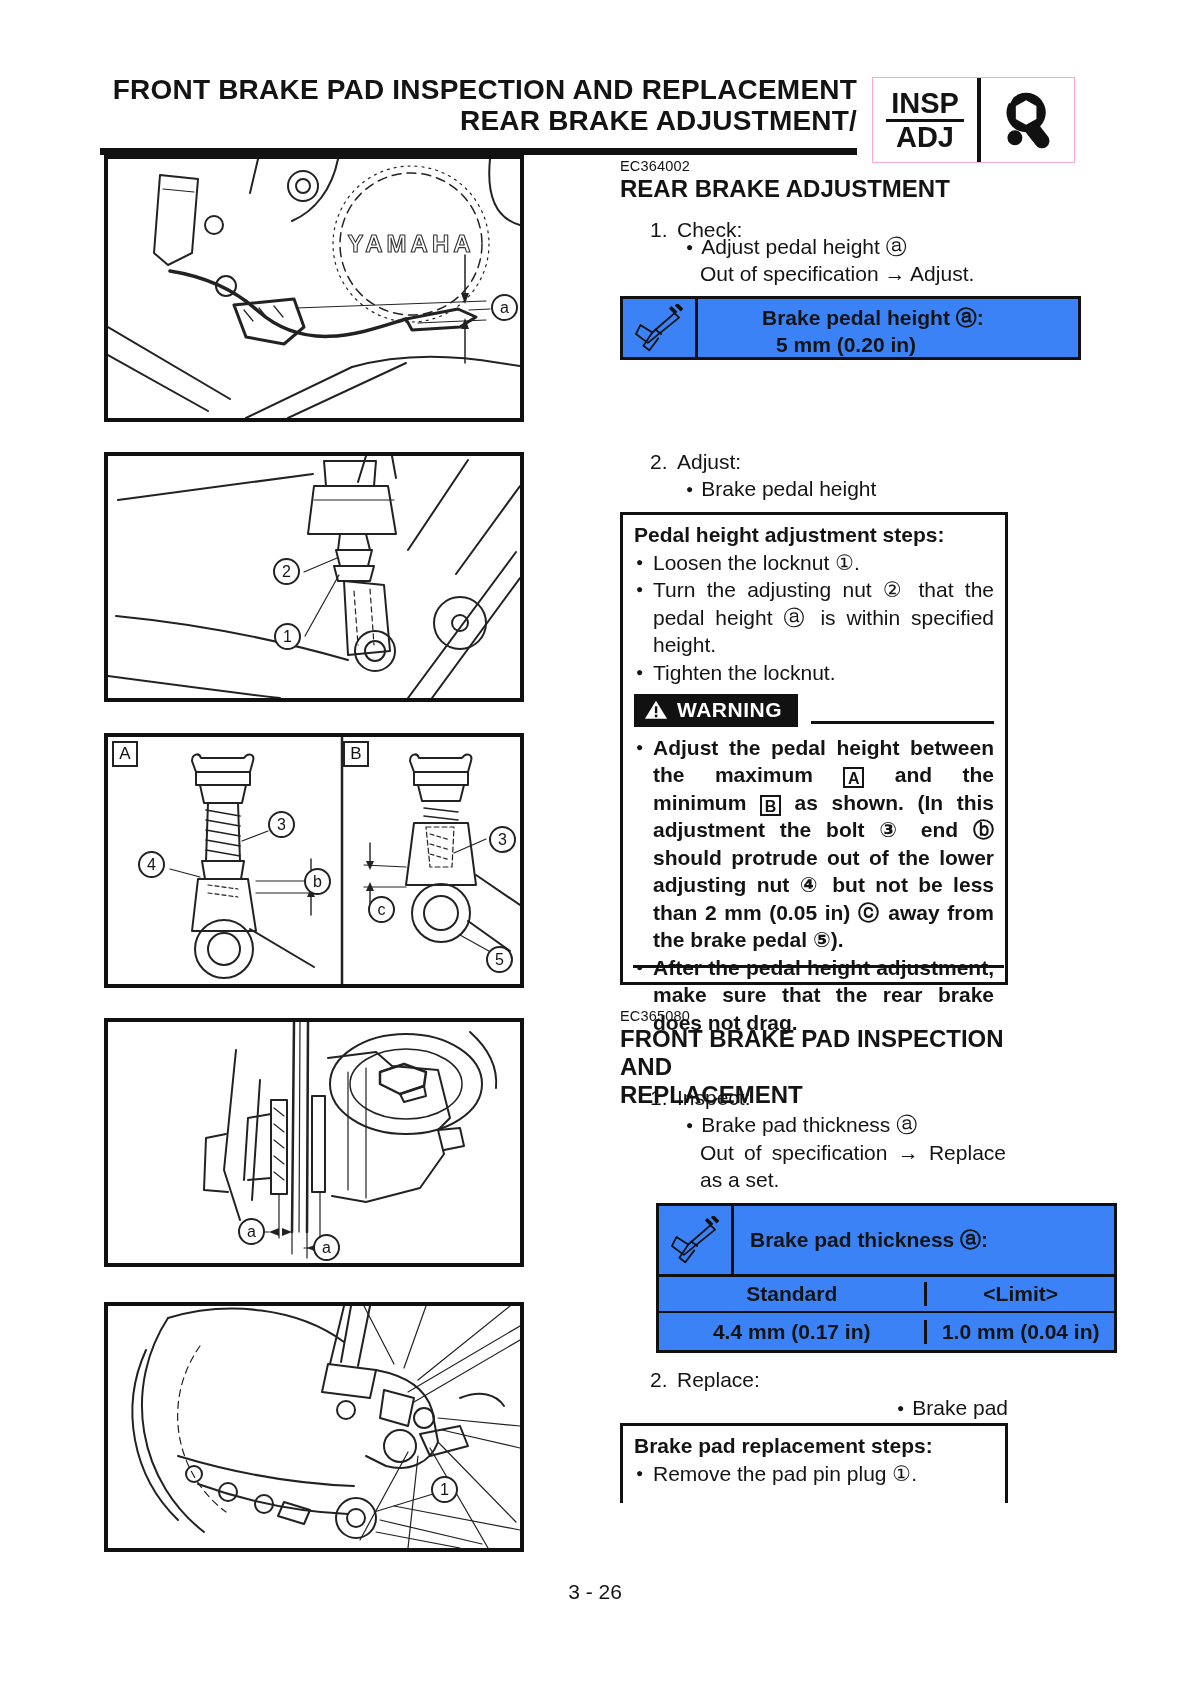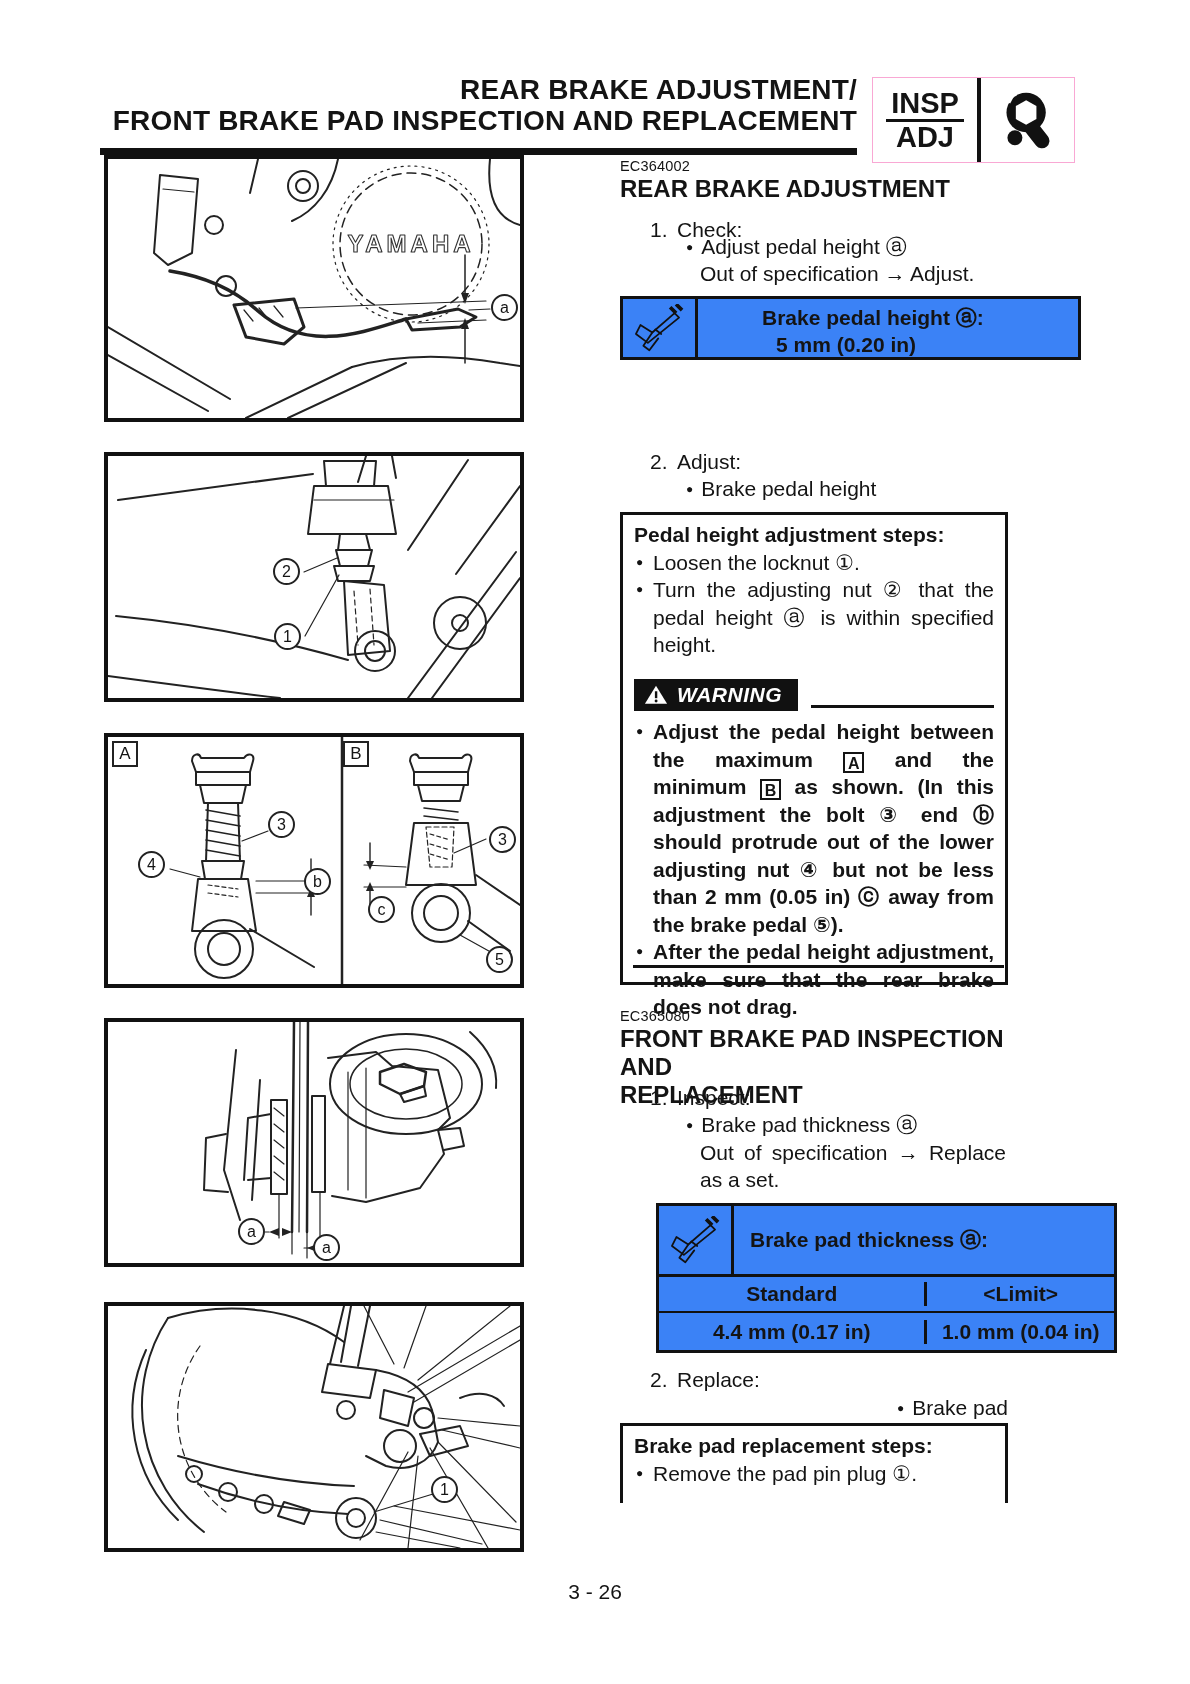--- a/index.html
+++ b/index.html
@@ -35,21 +35,21 @@
   .specbox{position:absolute;left:620px;width:461px;border:3px solid #111;box-sizing:border-box;
            display:flex;background:#3b82f6;gap:48px;}
   .spec-icon{width:72px;border-right:3px solid #111;display:flex;align-items:center;justify-content:center;flex:none;}
   .spec-text{padding:5px 0 0 16px;font-weight:bold;font-size:21px;line-height:27px;}
   .procbox{position:absolute;left:620px;width:388px;border:3px solid #111;box-sizing:border-box;
            padding:6px 11px 0 11px;font-size:21px;line-height:27.5px;background:#fff;}
   .ptitle{font-weight:bold;}
   .pstep{position:relative;padding-left:19px;text-align:justify;}
   .pstep::before{content:"●";position:absolute;left:2px;top:7px;font-size:12px;line-height:12px;}
   .bold{font-weight:bold;}
-  .wrow{display:flex;align-items:flex-end;margin-top:20px;margin-bottom:7px;font-style:italic;}
+  .wrow{display:flex;align-items:flex-end;margin-top:8px;margin-bottom:7px;}
   .wlabel{background:#111;color:#fff;font-weight:bold;font-size:21px;letter-spacing:.5px;
           display:flex;align-items:center;gap:9px;padding:2px 16px 3px 10px;}
   .wline{flex:1;height:3px;background:#111;margin:0 0 3px 13px;}
   .closeline{position:absolute;left:10px;right:1px;bottom:14px;height:3px;background:#111;}
   .boxed{display:inline-block;border:2px solid #141414;width:21px;height:21px;line-height:19px;
          text-align:center;font-size:16px;vertical-align:-2px;font-weight:bold;box-sizing:border-box;}
   
   .sb2-row1{height:68px;display:flex;}
   .sb2-label{display:flex;align-items:center;padding-left:16px;font-weight:bold;font-size:21px;}
   .trow{display:flex;align-items:center;font-weight:bold;font-size:21px;}
@@ -60,22 +60,22 @@
   .pagenum{position:absolute;left:0;top:1580px;width:1190px;text-align:center;font-size:21px;}
   .ln{stroke:#222;fill:none;stroke-width:2;stroke-linecap:round;stroke-linejoin:round;}
   .thin{stroke-width:1.2;}
 </style>
 </head>
 <body>
 
 <div class="page">
 
   <div class="hdr-title">
+    <div>FRONT BRAKE PAD INSPECTION AND REPLACEMENT</div>
     <div>REAR BRAKE ADJUSTMENT/</div>
-    <div>FRONT BRAKE PAD INSPECTION AND REPLACEMENT</div>
   </div>
   <div class="hdr-rule"></div>
 
   <div class="badge">
     <div class="badge-left">
       <span>INSP</span>
       <span class="badge-line"></span>
       <span>ADJ</span>
     </div>
     <div class="badge-right">
@@ -294,20 +294,21 @@
 
   <div class="abs body" style="left:620px;top:448px;">
     <span class="snum">2.</span><span>Adjust:</span>
   </div>
   <div class="bitem" style="top:475px;">Brake pedal height</div>
 
   <div class="procbox" style="top:512px;height:473px;">
     <div class="ptitle">Pedal height adjustment steps:</div>
     <div class="pstep">Loosen the locknut ①.</div>
     <div class="pstep">Turn the adjusting nut ② that the pedal height ⓐ is within specified height.</div>
+    <div class="pstep">Tighten the locknut.</div>
     <div class="wrow">
       <span class="wlabel">
         <svg width="24" height="21" viewBox="0 0 26 22">
           <polygon points="13,1.5 25,21 1,21" fill="#fff"></polygon>
           <rect x="11.8" y="7.5" width="2.6" height="7.5" fill="#111"></rect>
           <circle cx="13.1" cy="18" r="1.6" fill="#111"></circle>
         </svg>
         <span>WARNING</span>
       </span>
       <span class="wline"></span>

